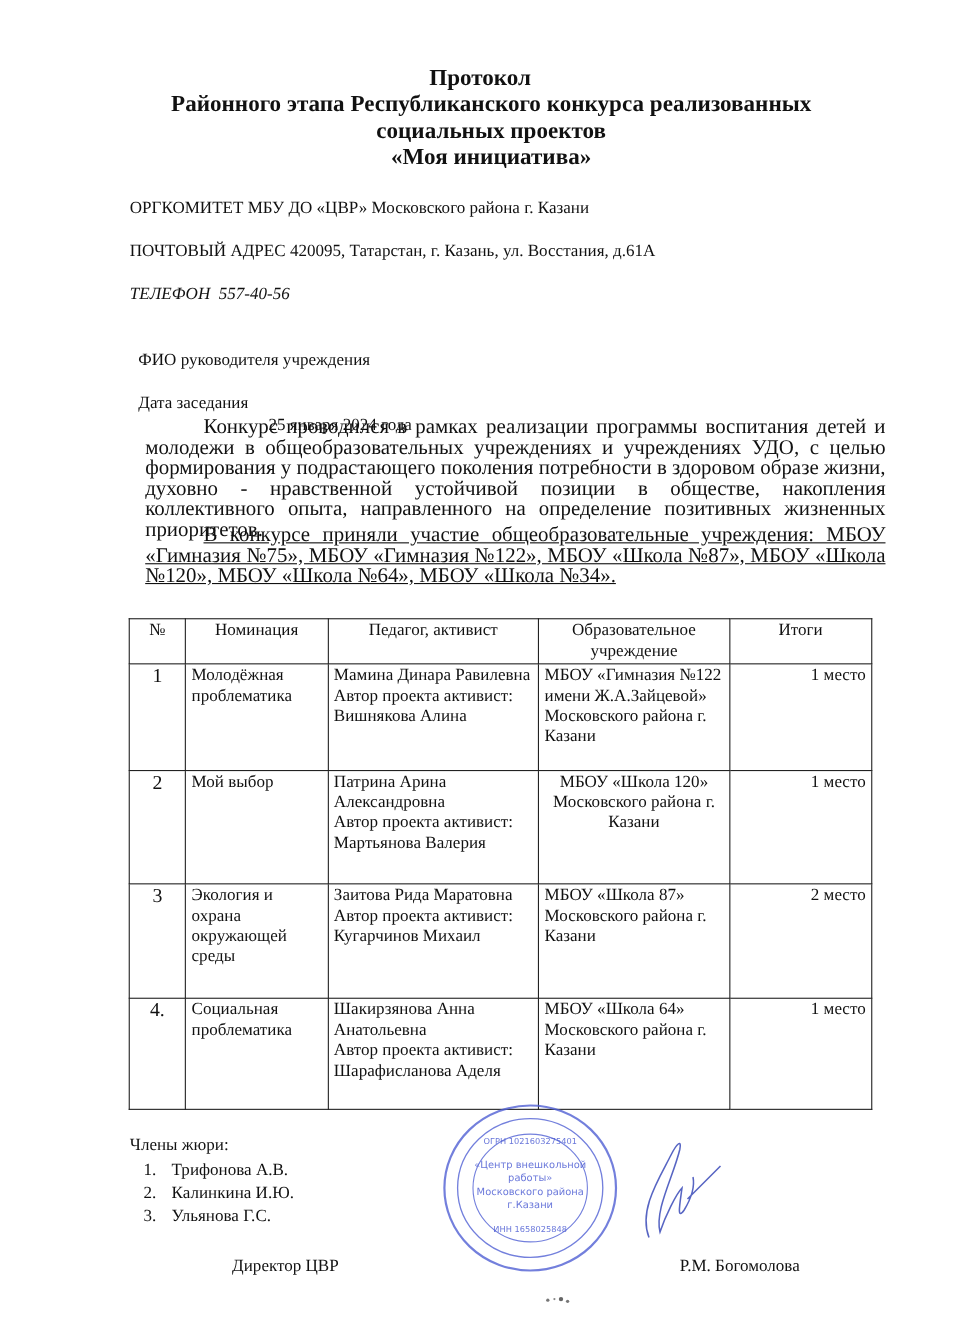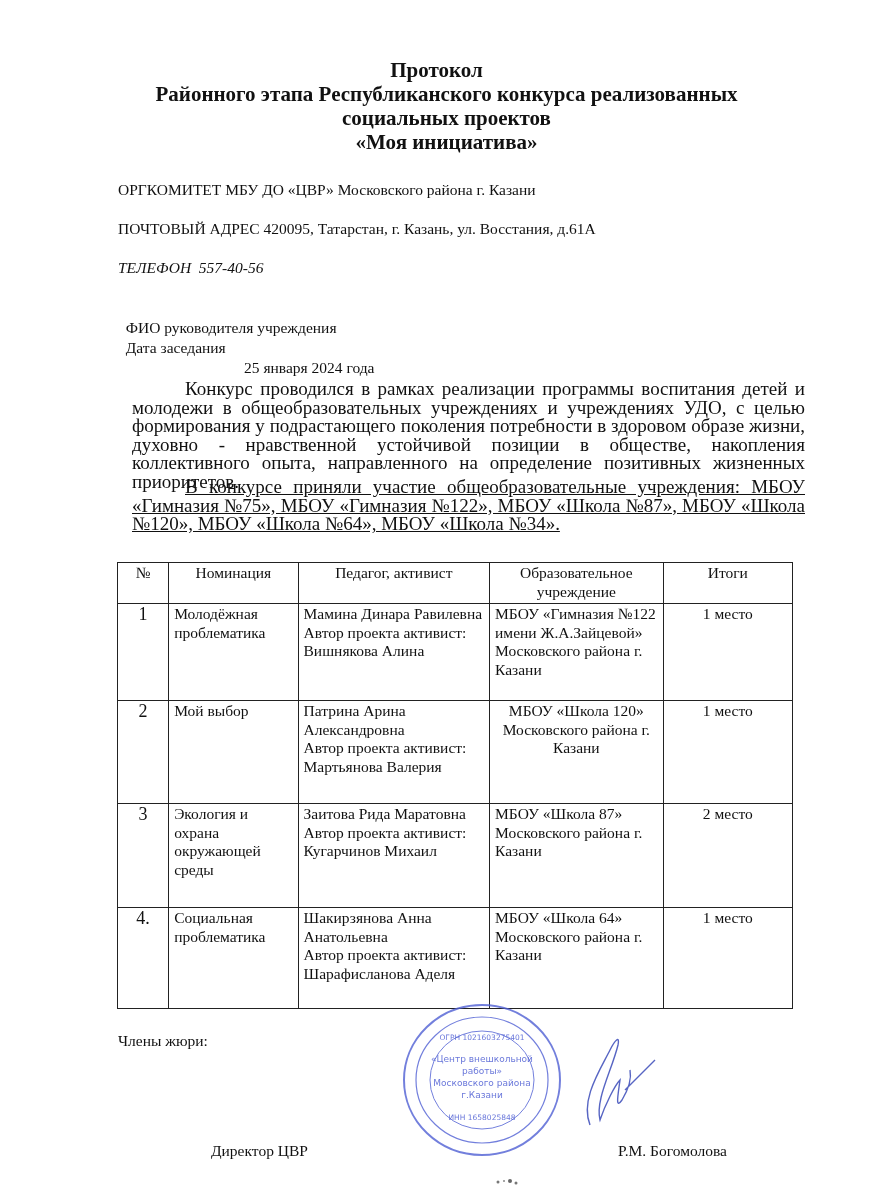--- a/index.html
+++ b/index.html
@@ -15,21 +15,21 @@
     .t2 { top: 82px; left: 10px; }
     .t3 { top: 106px; left: 10px; }
     .t4 { top: 130px; left: 10px; }
 
     .info { position: absolute; left: 118px; font-size: 15.5px; line-height: 20px; white-space: pre; }
     .info-org { top: 180px; }
     .info-addr { top: 219px; }
     .info-phone { top: 258px; font-style: italic; }
     .info-head { top: 298px; }
     .info-head .val { position: absolute; left: 270px; }
-    .info-date { top: 318px; }
+    .info-date { top: 337px; }
     .info-date .val { position: absolute; left: 126px; }
 
     .para {
       position: absolute; left: 132px; width: 673px; font-size: 19px; line-height: 18.5px;
       text-align: justify; text-indent: 53px;
     }
     .p1 { top: 380px; }
     .p2 { top: 478px; text-decoration: underline; }
 
     table.results {
@@ -38,21 +38,21 @@
     }
     table.results th, table.results td {
       border: 1.3px solid #222; vertical-align: top; padding: 1px 5px 2px 5px;
       font-weight: normal;
     }
     table.results th { text-align: center; height: 37px; }
     .c-num { width: 40px; text-align: center; font-size: 18px; }
     .c-nom { width: 118px; }
     .c-ped { width: 180px; margin-left: 26px; }
     .c-inst { width: 162px; }
-    .c-res { width: 118px; text-align: center; }
+    .c-res { width: 118px; text-align: right; }
     tr.r1 td { height: 93px; }
     tr.r2 td { height: 99px; }
     tr.r3 td { height: 100px; }
     tr.r4 td { height: 97px; }
     td.center { text-align: center; }
 
     .jury { position: absolute; left: 118px; top: 1030px; font-size: 15.5px; line-height: 21px; }
     .jury ol { margin: 2px 0 0 0; padding-left: 28px; }
     .jury li { padding-left: 10px; }
 
@@ -140,20 +140,25 @@
         <div>Шарафисланова Аделя</div>
       </td>
       <td>МБОУ «Школа 64» Московского района г. Казани</td>
       <td class="c-res">1 место</td>
     </tr>
   </tbody>
 </table>
 
 <div class="jury">
   <div>Члены жюри:</div>
+  <ol>
+    <li>Трифонова А.В.</li>
+    <li>Калинкина И.Ю.</li>
+    <li>Ульянова Г.С.</li>
+  </ol>
 </div>
 
 <svg class="stamp" viewBox="0 0 165 160">
   <g fill="none" stroke="#5060d4" opacity="0.8">
     <ellipse cx="82" cy="80" rx="78" ry="75" stroke-width="2"></ellipse>
     <ellipse cx="82" cy="80" rx="66" ry="63" stroke-width="1.2"></ellipse>
     <ellipse cx="82" cy="80" rx="52" ry="49" stroke-width="1"></ellipse>
   </g>
   <g fill="#5060d4" opacity="0.85" font-family="DejaVu Sans, sans-serif" font-size="9" text-anchor="middle">
     <text x="82" y="62">«Центр внешкольной</text>

